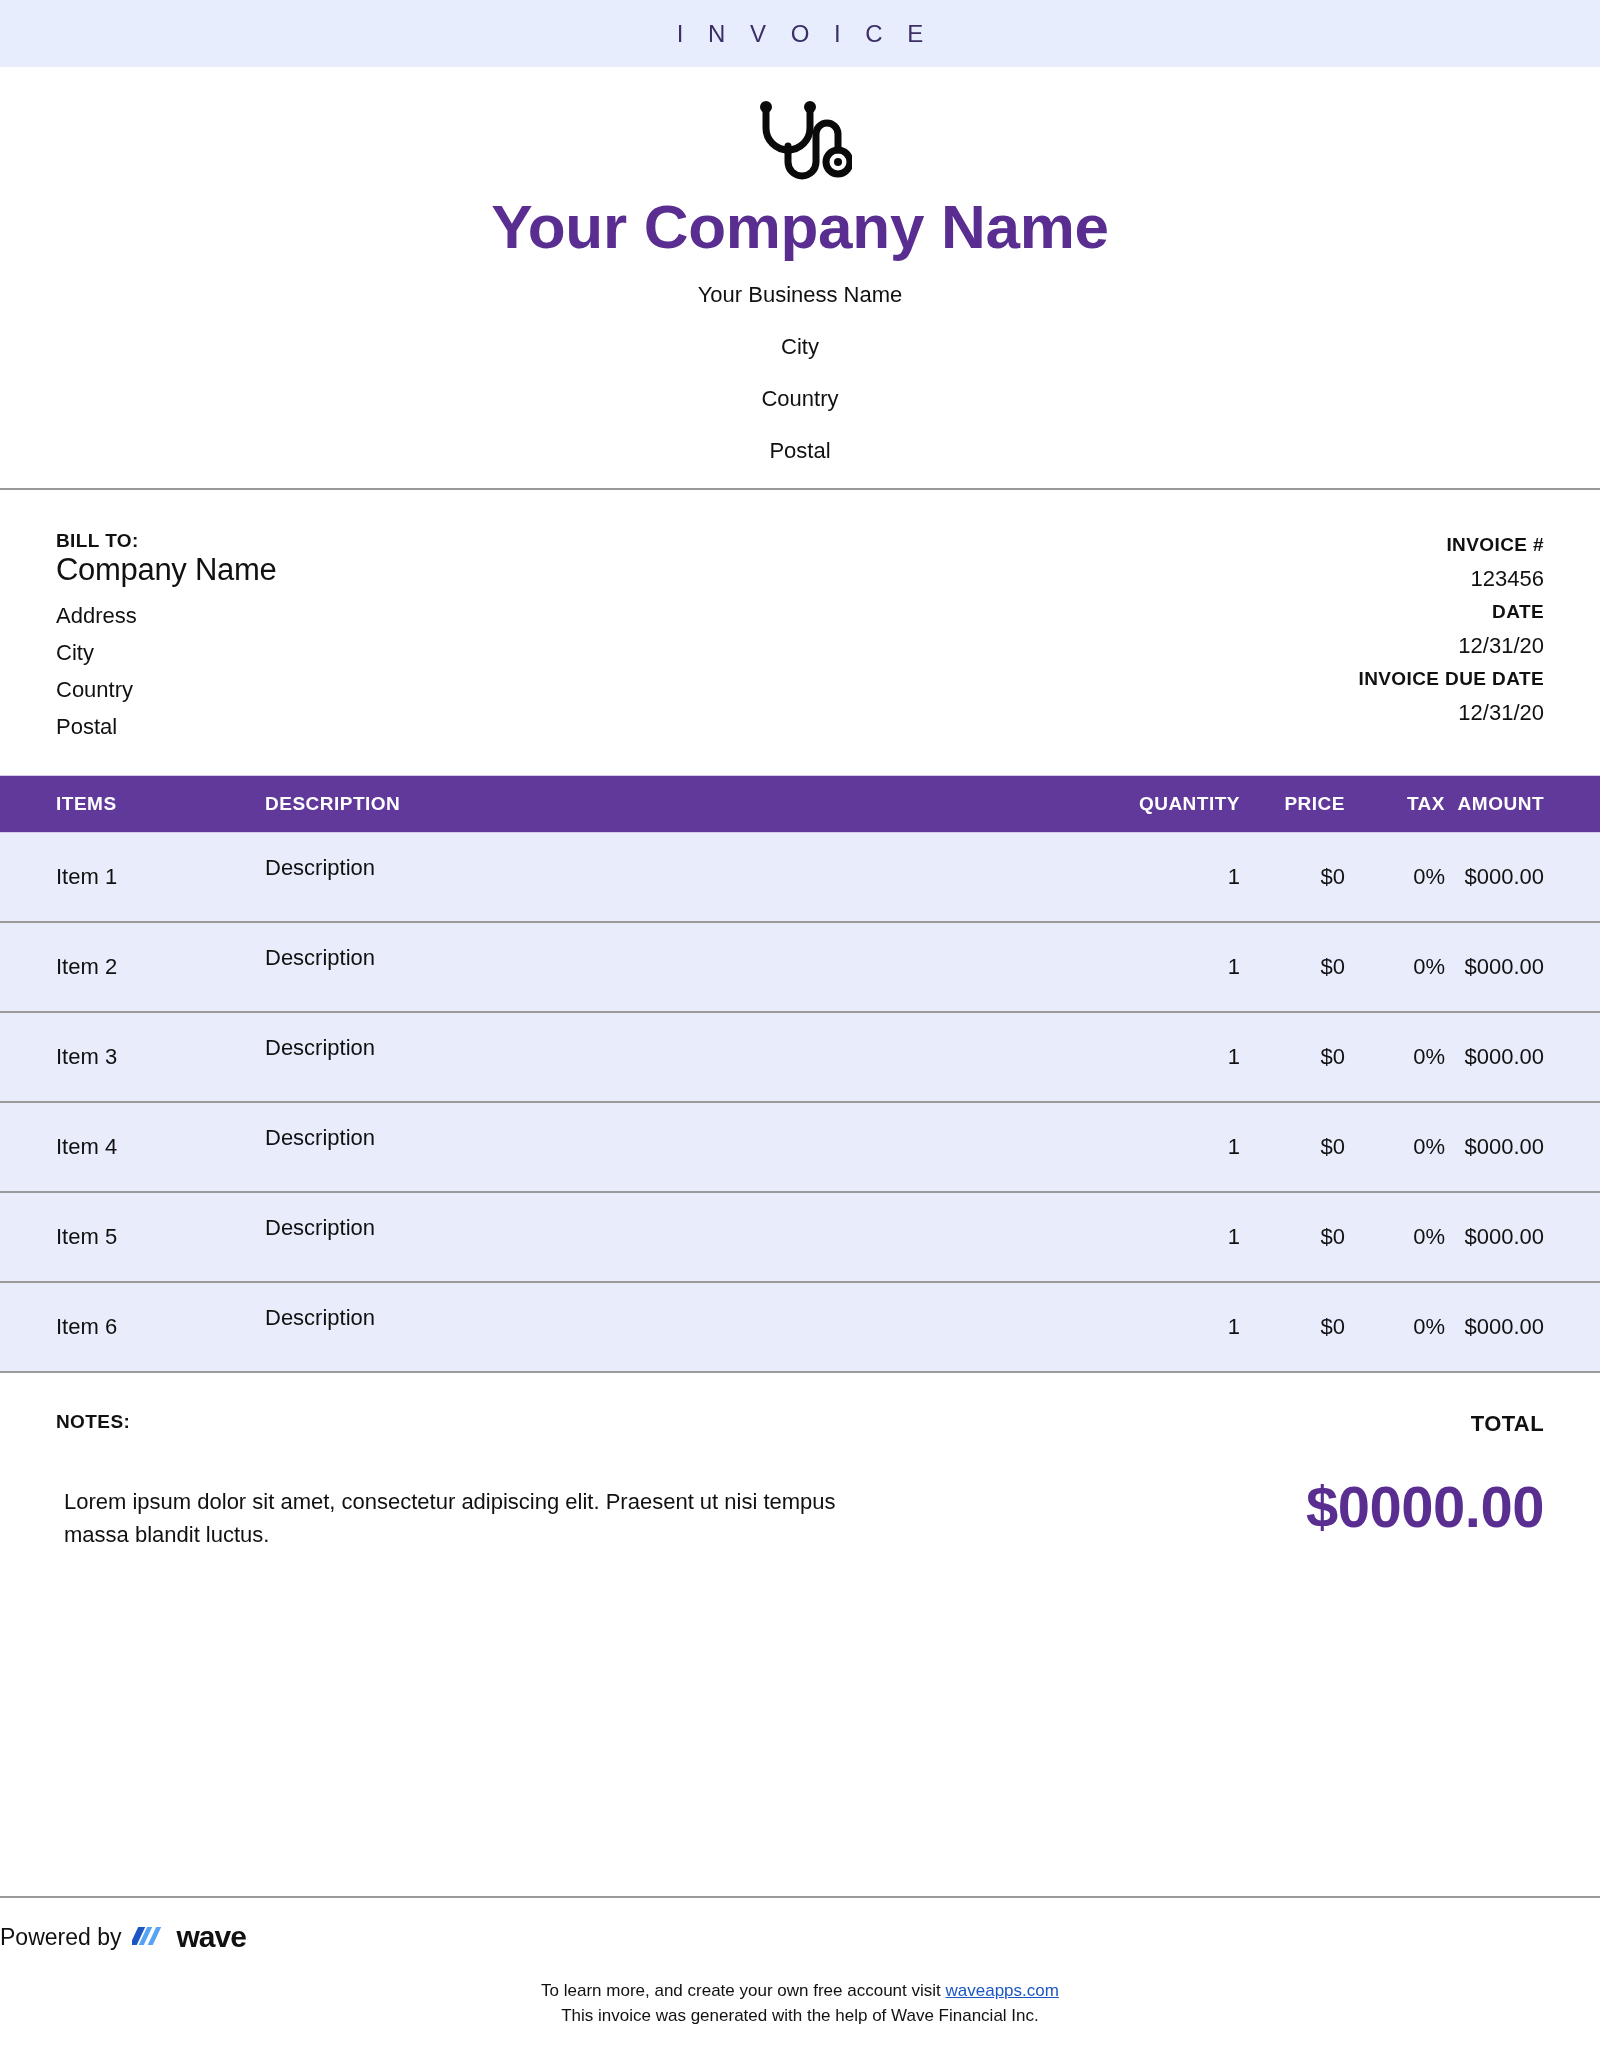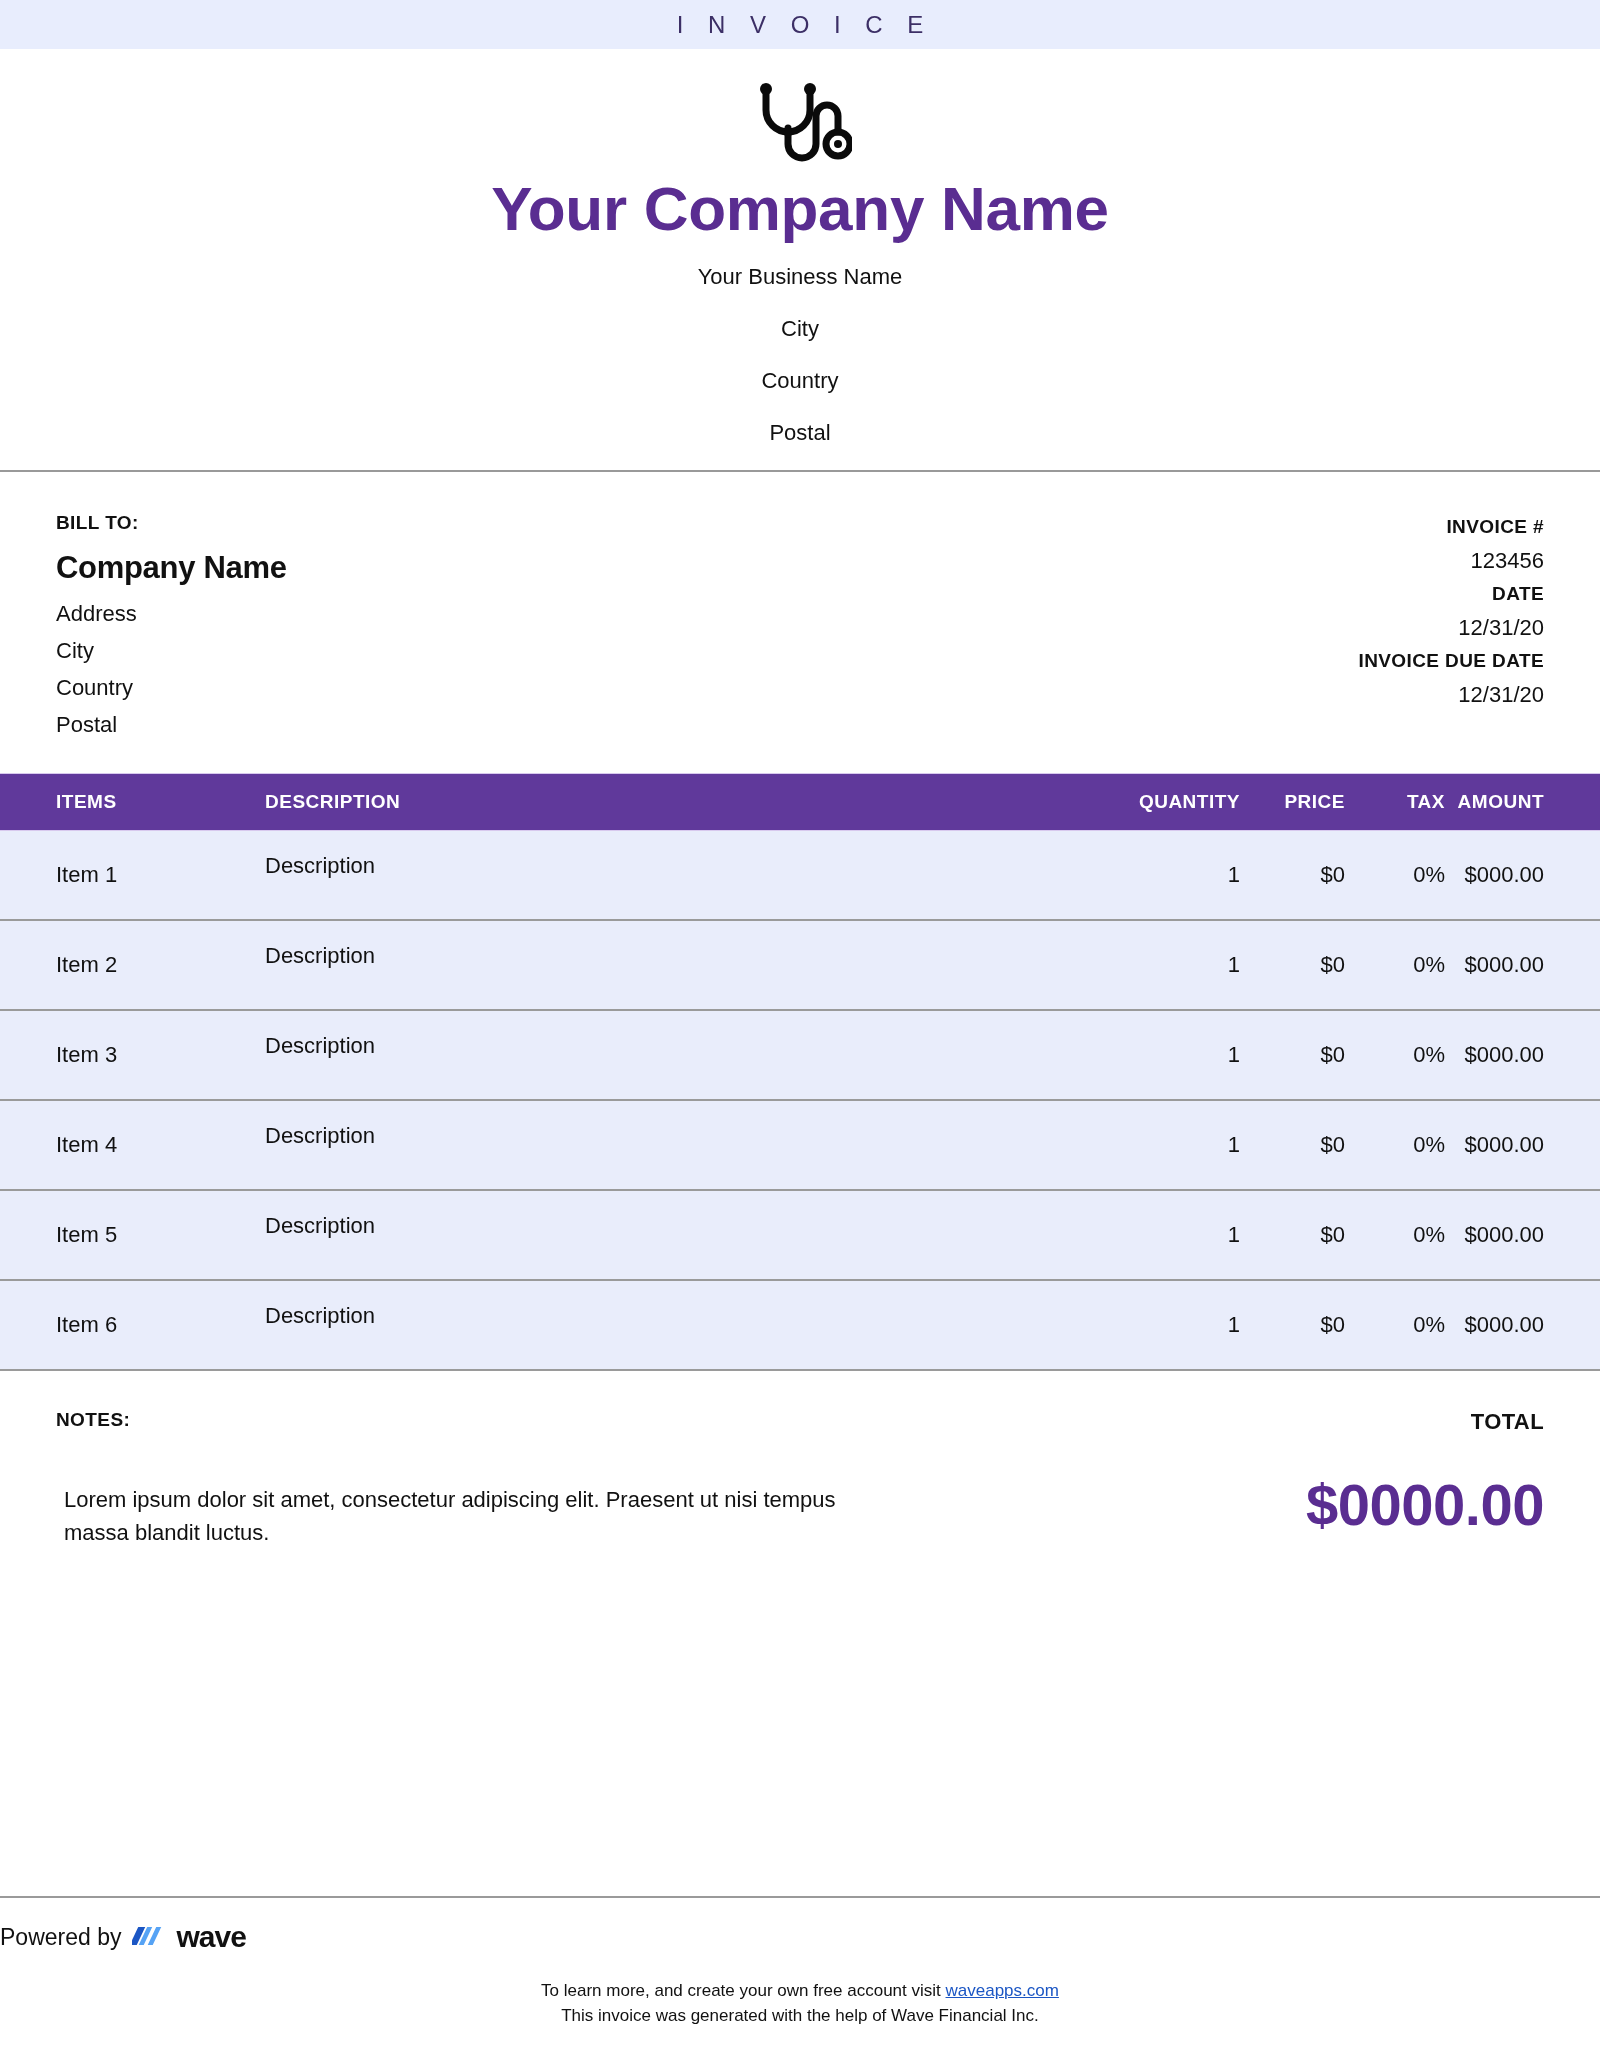--- a/index.html
+++ b/index.html
@@ -16,21 +16,21 @@
   #invoice {
     position: relative;
     width: 1600px;
     height: 2070px;
     background: #ffffff;
     overflow: hidden;
   }
 
   
   .banner {
-    height: 49px;
+    height: 67px;
     background: #e8edfd;
     display: flex;
     align-items: center;
     justify-content: center;
   }
   .banner-title {
     font-size: 24px;
     letter-spacing: 9px;
     color: #3c2f66;
     font-weight: 400;
@@ -76,22 +76,21 @@
     padding: 40px 56px 30px 56px;
   }
   .bill-to-label,
   .meta-label {
     font-size: 19px;
     font-weight: bold;
     letter-spacing: 0.4px;
   }
   .bill-to-company {
     font-size: 31px;
-    font-weight: bold;
-    margin-top: 16px;
+    font-weight: normal;
     margin-bottom: 9px;
     letter-spacing: -0.3px;
   }
   .bill-line {
     font-size: 22px;
     line-height: 37px;
   }
   .meta-right { text-align: right; }
   .meta-value {
     font-size: 22px;

